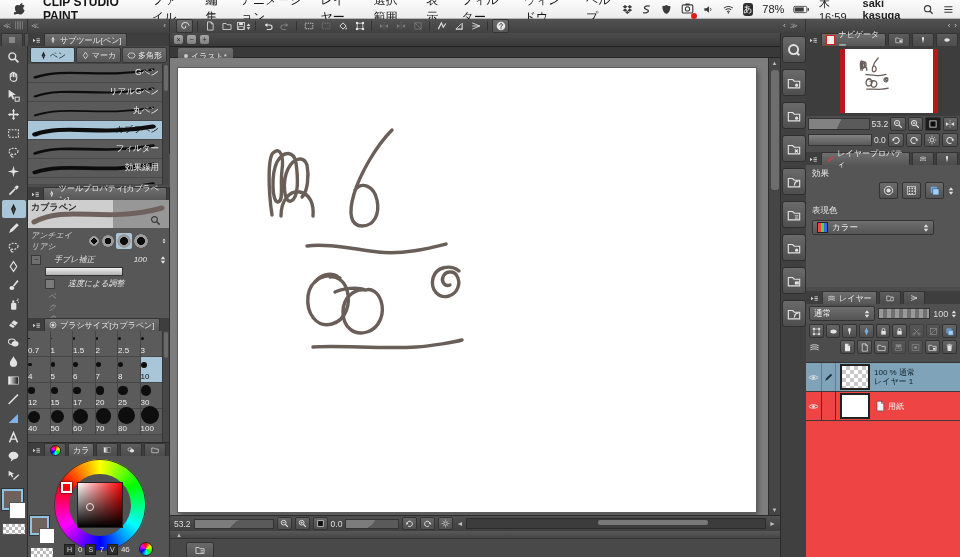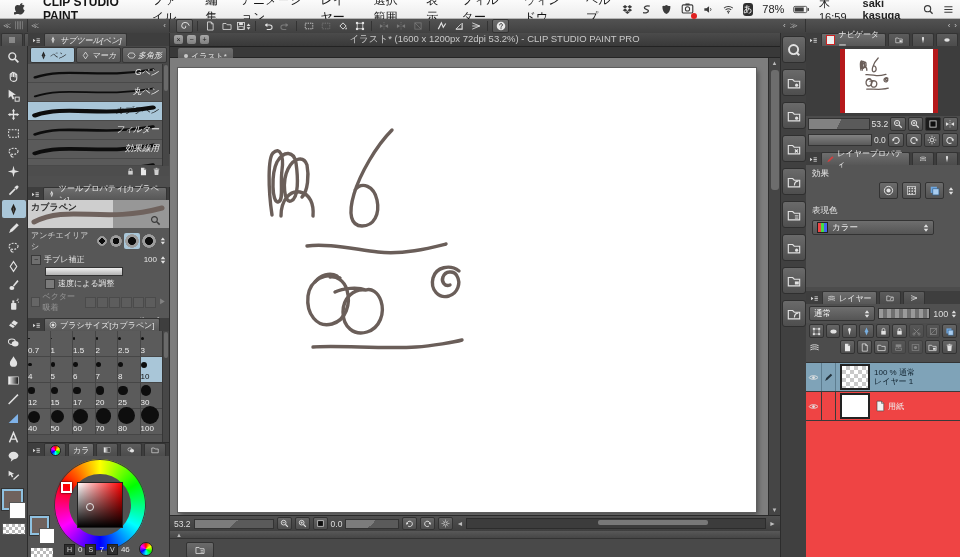--- a/index.html
+++ b/index.html
@@ -69,21 +69,21 @@
   .swoosh{position:absolute;left:2px;top:2px;width:128px;height:14px;}
   .penname{margin-left:auto;font-size:8.5px;color:#f2f2f2;padding-right:10px;z-index:1;}
   .penrow.sel .penname{color:#111;}
   .subfoot{height:10px;display:flex;align-items:center;justify-content:flex-end;gap:4px;padding:0 8px;background:#4d4d4d;}
   .subfoot .ic{width:9px;height:9px;color:#cfcfcf;}
   
   .tp-name{height:28px;position:relative;background:linear-gradient(90deg,#cecece 0 60%,#979797 60%);overflow:hidden;}
   .tp-name .nm{position:absolute;left:3px;top:1px;font-size:9px;font-weight:bold;color:#2c2c2c;z-index:1;}
   .tp-name .mag{position:absolute;right:8px;bottom:2px;color:#3a3a3a;}
   .tp-body{background:#575757;font-size:8px;padding:2px 3px 0;color:#e6e6e6;}
-  .tp-row{display:flex;align-items:center;gap:3px;margin-bottom:2px;}
+  .tp-row{display:flex;align-items:center;gap:13px;margin-bottom:2px;font-style:italic;}
   .aa{display:flex;align-items:center;justify-content:center;border-radius:2px;padding:1px;}
   .aa.sel{background:#a9c6d8;}
   .aadot{border-radius:50%;background:radial-gradient(circle,#0c0c0c 0 38%,#9c9c9c 40% 68%,rgba(0,0,0,0) 70%);}
   .minibox{width:8px;height:8px;background:#6e6e6e;border:1px solid #3a3a3a;display:inline-flex;align-items:center;justify-content:center;font-size:7px;color:#222;}
   .sliderbar{height:7px;background:linear-gradient(#efefef,#b2b2b2);border:1px solid #333;}
   .chk{width:8px;height:8px;background:#7b7b7b;border:1px solid #3c3c3c;}
   .gray{opacity:.42;}
   .vecbox{width:9px;height:9px;background:#666;border:1px solid #3c3c3c;}
   .tp-foot{display:flex;justify-content:flex-end;gap:5px;padding:1px 4px 2px;}
   .tp-foot .ic{width:10px;height:10px;color:#cfcfcf;}
@@ -841,21 +841,21 @@
           </svg>
         </div>
       </div>
     <div class="swatches">
       <div class="sw-main"></div>
       <div class="sw-sub"></div>
       <div class="sw-trans"></div>
     </div>
   </div>
 
-  <div class="lpanel" style="top:33px;height:121px;font-style:italic;">
+  <div class="lpanel" style="top:33px;height:121px;">
     <div class="ptabrow">
       <span class="pmenu">
           <svg class="ic" style="width:9px;height:9px">
             <use href="#s-menu"></use>
           </svg>
         </span>
       <span class="ptab">
           <svg class="ic" style="width:8px;height:8px">
             <use href="#s-pen"></use>
           </svg>
@@ -881,20 +881,26 @@
           </svg>
           <span>多角形</span>
         </span>
       </div>
     <div class="penlist" id="penlist">
         <div class="penrow">
      <svg class="swoosh" viewBox="0 0 100 16" preserveAspectRatio="none">
             <path d="M4,13 C28,1 55,15 96,4" fill="none" stroke="#0d0d0d" stroke-width="2.6" stroke-linecap="round"></path>
           </svg>
      <span class="penname">Gペン</span>
+        </div>
+        <div class="penrow">
+     <svg class="swoosh" viewBox="0 0 100 16" preserveAspectRatio="none">
+            <path d="M4,13 C28,1 55,15 96,4" fill="none" stroke="#0d0d0d" stroke-width="2.4" stroke-linecap="round"></path>
+          </svg>
+     <span class="penname">リアルGペン</span>
         </div>
         <div class="penrow">
      <svg class="swoosh" viewBox="0 0 100 16" preserveAspectRatio="none">
             <path d="M4,13 C28,1 55,15 96,4" fill="none" stroke="#0d0d0d" stroke-width="2" stroke-linecap="round"></path>
           </svg>
      <span class="penname">丸ペン</span>
         </div>
         <div class="penrow sel">
      <svg class="swoosh" viewBox="0 0 100 16" preserveAspectRatio="none">
             <path d="M4,13 C28,1 55,15 96,4" fill="none" stroke="#0d0d0d" stroke-width="4.6" stroke-linecap="round"></path>
@@ -1233,21 +1239,20 @@
         <span>46</span>
         <span class="miniwheel"></span>
       </div>
     </div>
   </div>
 
   <div class="titlebar">
     <span class="winbtn">×</span>
     <span class="winbtn">−</span>
     <span class="winbtn">+</span>
-    <span class="doctitle">イラスト* (1600 x 1200px 72dpi 53.2%)  - CLIP STUDIO PAINT PRO</span>
   </div>
   <div class="tabrow">
     <div class="doctab">
       <span class="dot"></span>
       <span>イラスト*</span>
     </div>
   </div>
   <div class="canvasarea">
     <div class="paper">
       <svg id="drawing" width="578" height="444" viewBox="0 0 578 444">

